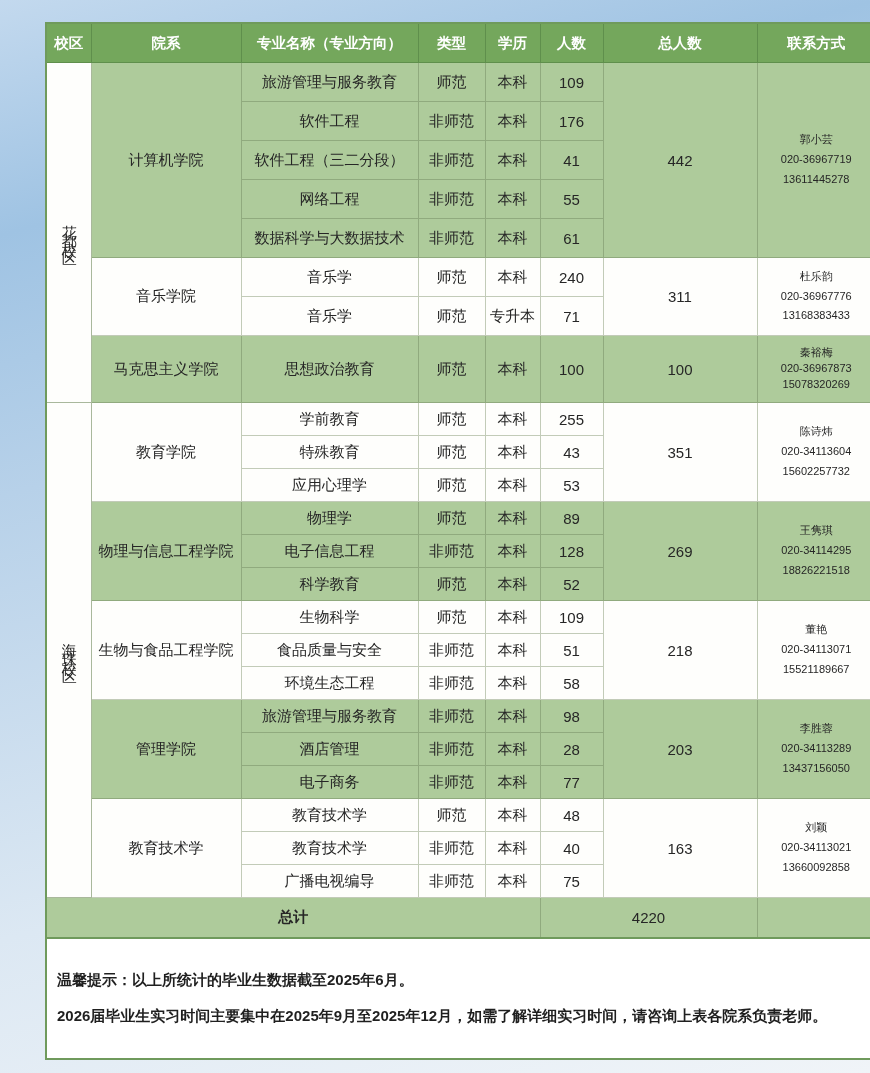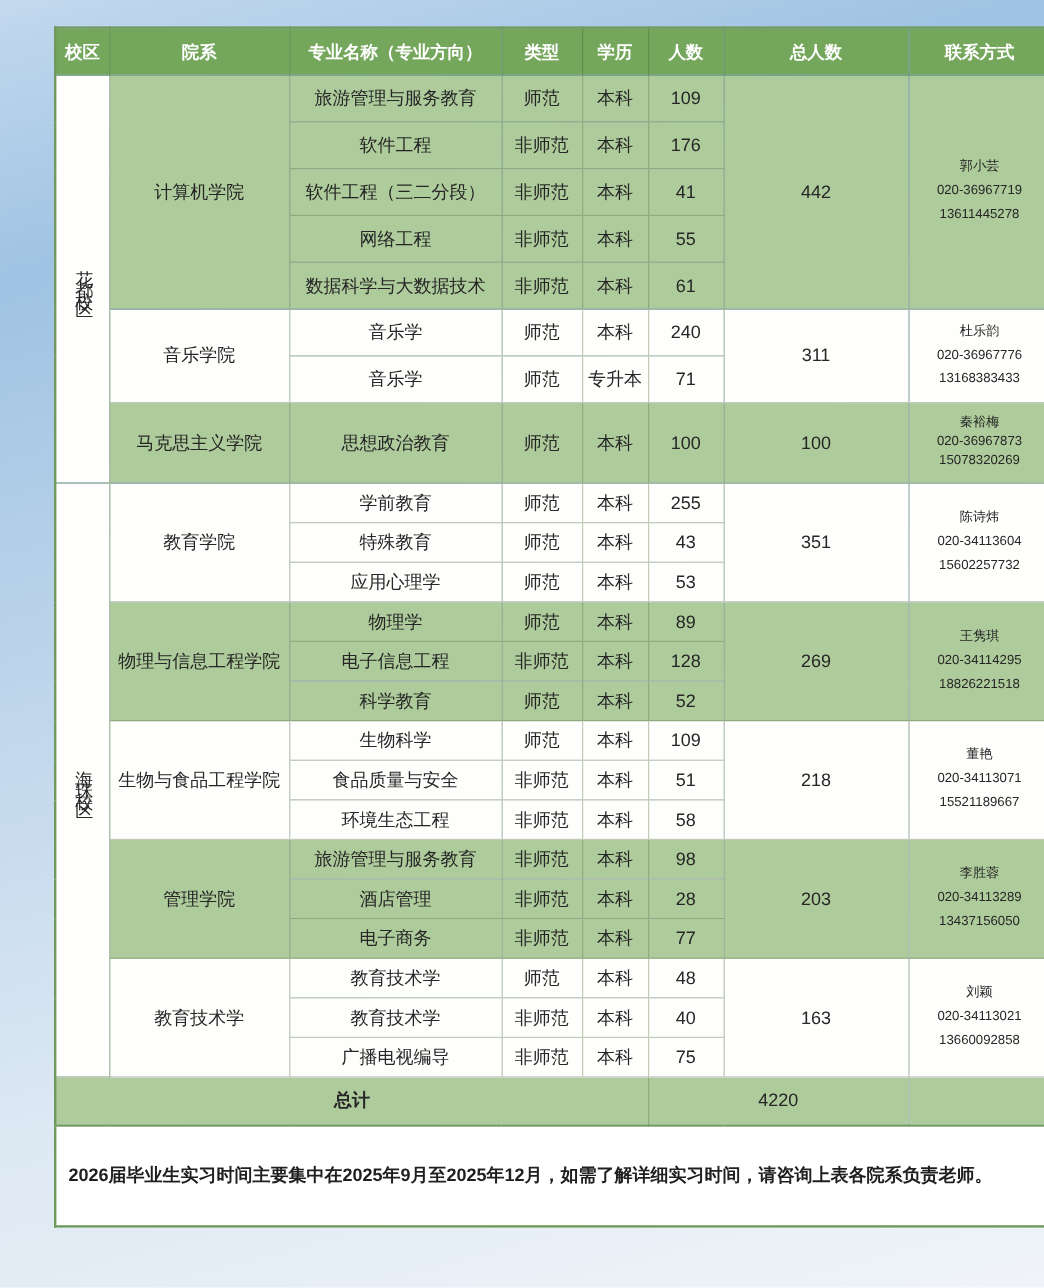--- a/index.html
+++ b/index.html
@@ -274,15 +274,16 @@
 
       <tr class="blk-g rh40">
         <td colspan="5" class="summary-label">总计</td>
         <td colspan="2">4220</td>
         <td></td>
       </tr>
     </tbody>
   </table>
 
   <div class="notes">
+    <p>温馨提示：以上所统计的毕业生数据截至2025年6月。</p>
     <p>2026届毕业生实习时间主要集中在2025年9月至2025年12月，如需了解详细实习时间，请咨询上表各院系负责老师。</p>
   </div>
 </div>
 
 </body></html>

